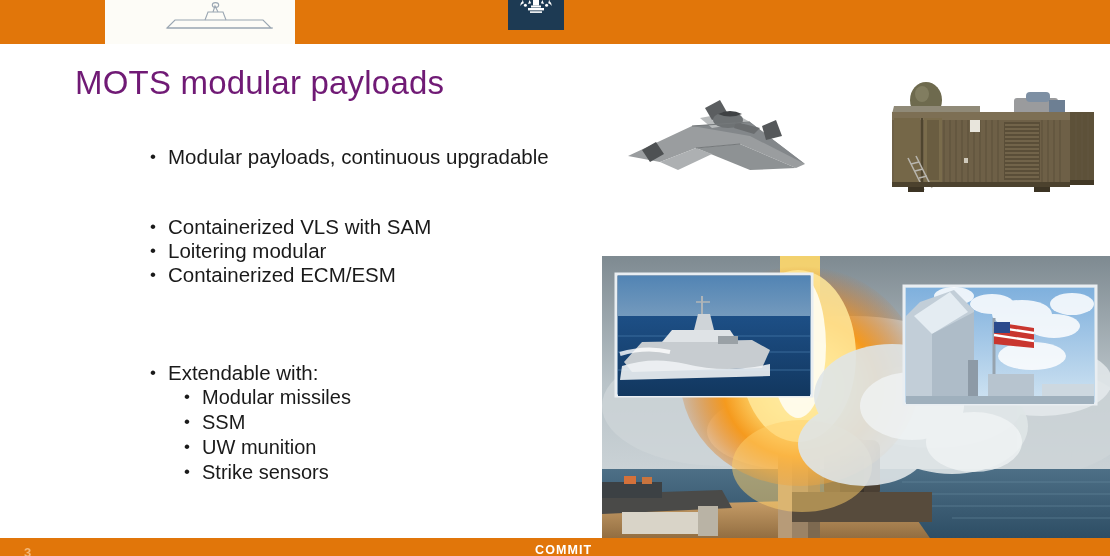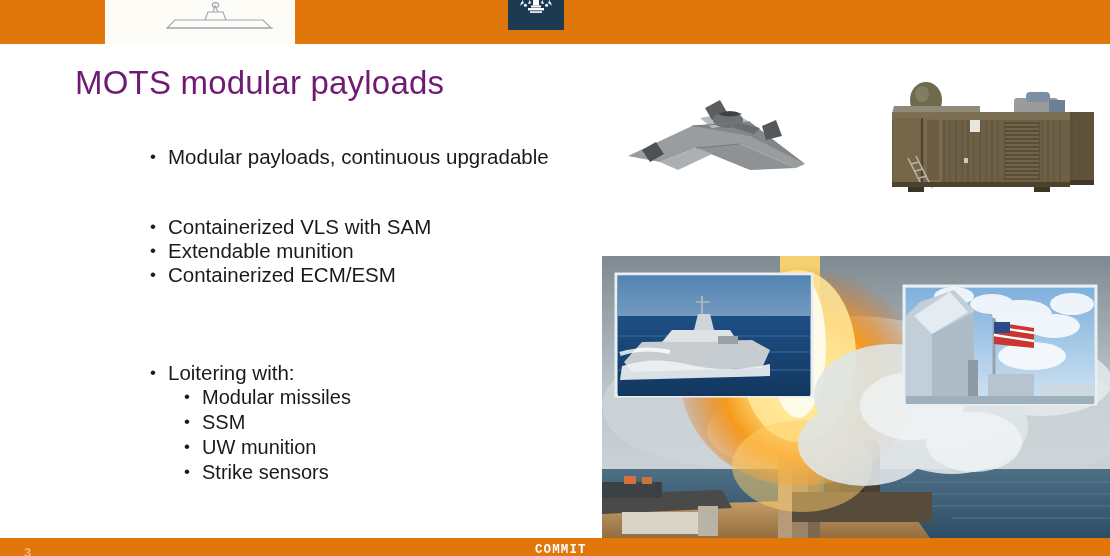--- a/index.html
+++ b/index.html
@@ -36,21 +36,21 @@
   .container-wrap{position:absolute;left:884px;top:62px;width:218px;height:135px;background:#fff;}
   .container-svg{width:218px;height:135px;display:block;}
 
   
   .launch{position:absolute;left:602px;top:256px;width:508px;height:285px;overflow:hidden;}
   .launch svg{display:block;width:508px;height:285px;}
 
   
   .footer-band{position:absolute;left:0;top:538px;width:1110px;height:18px;background:#e1760a;}
   .footer-label{position:absolute;left:535px;top:543px;font-size:12.5px;font-weight:bold;
-    color:#ffffff;letter-spacing:1.1px;font-family:Liberation Mono, monospace;}
+    color:#ffffff;letter-spacing:1.1px;font-family:Liberation Sans, sans-serif;}
   .page-num{position:absolute;left:24px;top:545px;font-size:13px;color:#f4b878;
     font-weight:bold;overflow:hidden;height:11px;}
 </style>
 </head>
 <body>
 
 <div class="header-band">
   <div class="header-white-box">
     <svg class="ship-svg" viewBox="0 0 190 90">
       <g fill="none" stroke="#8d9aa6" stroke-width="1.1">
@@ -106,35 +106,35 @@
 
   <div class="gap-xl"></div>
 
   <div class="blk">
     <div class="bullet">
       <span class="dot">•</span>
       <span class="txt">Containerized VLS with SAM</span>
     </div>
     <div class="bullet">
       <span class="dot">•</span>
-      <span class="txt">Extendable munition</span>
+      <span class="txt">Loitering modular</span>
     </div>
     <div class="bullet">
       <span class="dot">•</span>
       <span class="txt">Containerized ECM/ESM</span>
     </div>
   </div>
 
   <div class="gap-xl"></div>
   <div class="gap-lg"></div>
 
   <div class="blk">
     <div class="bullet">
       <span class="dot">•</span>
-      <span class="txt">Loitering with:</span>
+      <span class="txt">Extendable with:</span>
     </div>
     <div class="sub">
       <div class="bullet">
         <span class="dot">•</span>
         <span class="txt">Modular missiles</span>
       </div>
       <div class="bullet">
         <span class="dot">•</span>
         <span class="txt">SSM</span>
       </div>

